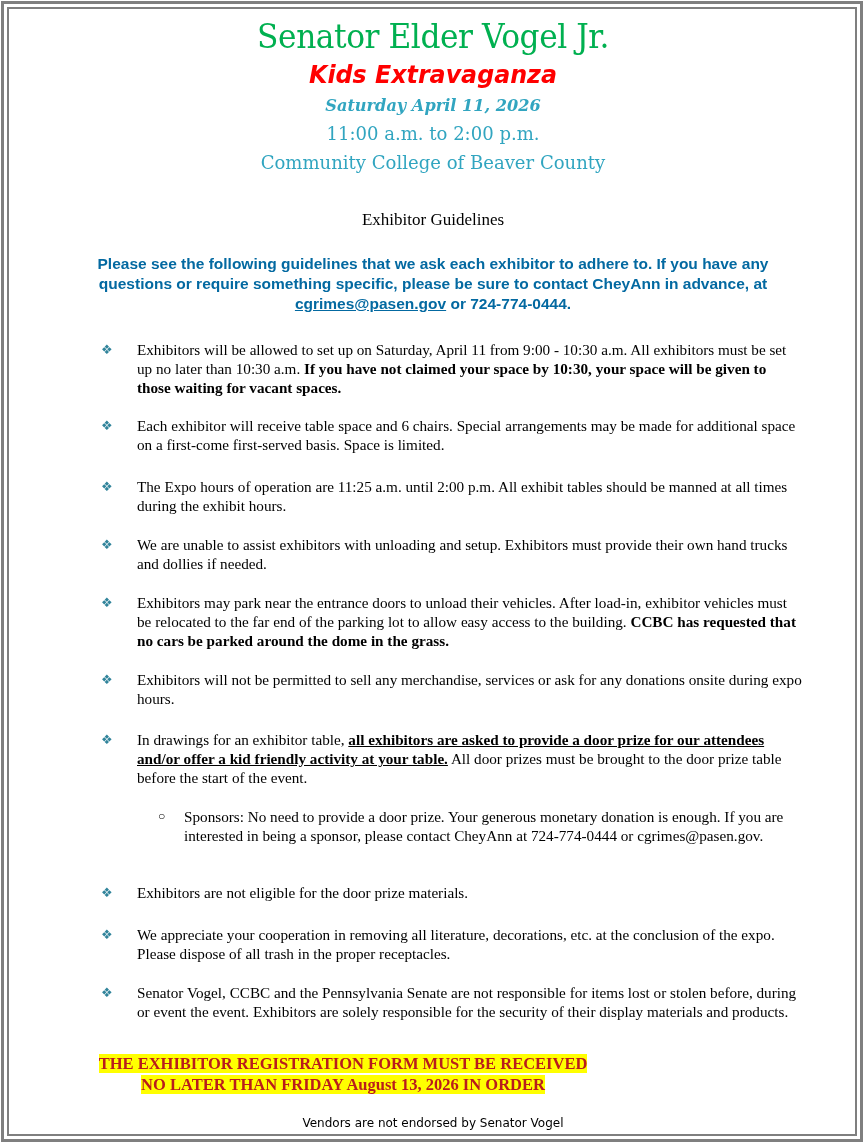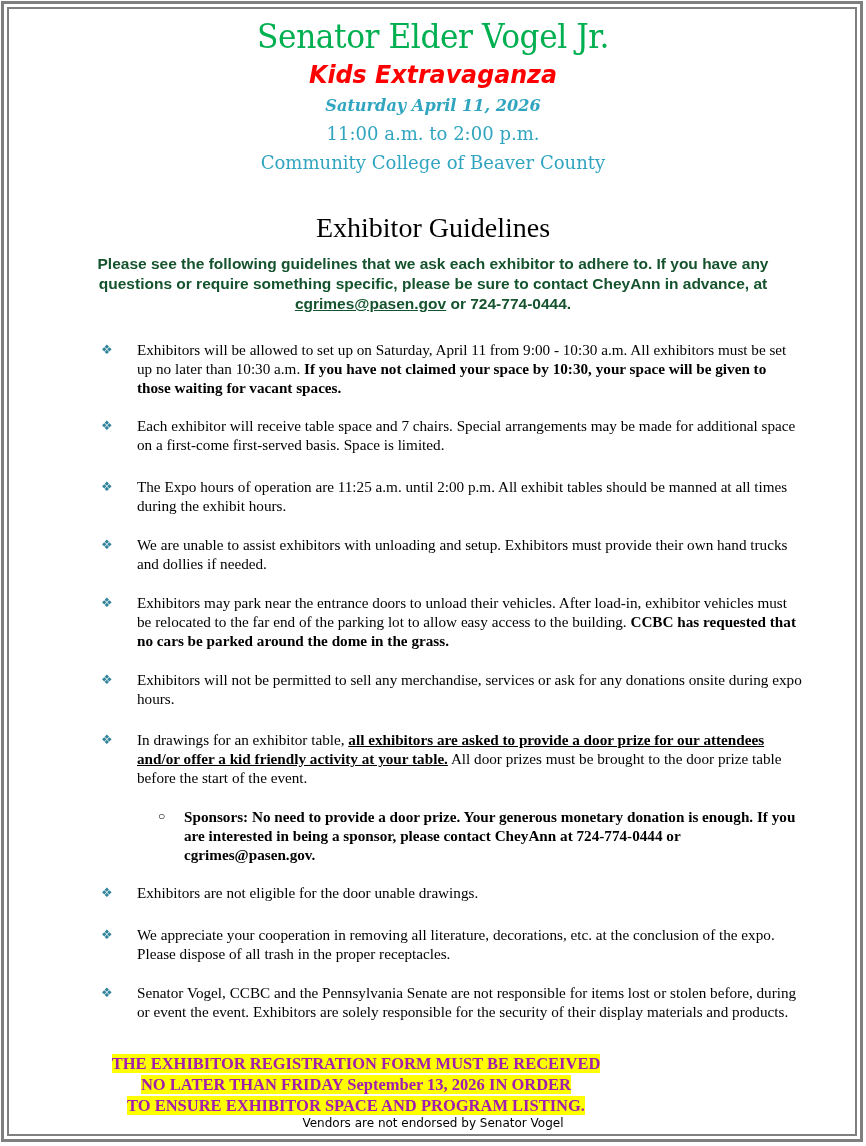--- a/index.html
+++ b/index.html
@@ -27,42 +27,42 @@
   }
   .time {
     top: 119px; font-family: "DejaVu Serif", serif; font-size: 19px; color: #31a5c0; line-height: 28px;
     transform: scaleX(0.95);
   }
   .venue {
     top: 148px; font-family: "DejaVu Serif", serif; font-size: 19px; color: #31a5c0; line-height: 28px;
     transform: scaleX(0.95);
   }
   .section-heading {
-    top: 214px; font-family: "Liberation Serif", serif; font-size: 28px; color: #000; line-height: 28px;
+    top: 206px; font-family: "Liberation Serif", serif; font-size: 17px; color: #000; line-height: 28px;
   }
   .intro {
     position: absolute; left: 70px; width: 726px; top: 254px; text-align: center;
-    font-family: "Liberation Sans", sans-serif; font-weight: bold; font-size: 15.5px; line-height: 20px; color: #14532d;
+    font-family: "Liberation Sans", sans-serif; font-weight: bold; font-size: 15.5px; line-height: 20px; color: #0369a1;
   }
   .intro u { text-decoration: underline; }
   .item {
     position: absolute; left: 101px; width: 700px;
     font-family: "Liberation Serif", serif; font-size: 15.2px; line-height: 19.2px; color: #000;
   }
   .item .bullet {
     position: absolute; left: 0; top: 0; color: #31849b; font-size: 13px; line-height: 19px;
   }
   .item .text { position: absolute; left: 36px; width: 665px; }
   .item.sub { left: 156px; width: 645px; }
   .item.sub .bullet { font-size: 12px; color: #000; left: 2px; }
-  .item.sub .text { left: 28px; width: 615px; font-weight: bold; }
+  .item.sub .text { left: 28px; width: 615px; }
   .ul { text-decoration: underline; font-weight: bold; }
   .notice {
-    position: absolute; left: 13px; width: 686px; top: 1053px; text-align: center;
-    font-family: "Liberation Serif", serif; font-weight: bold; font-size: 16.5px; line-height: 21px; color: #a21caf;
+    position: absolute; left: 0; width: 686px; top: 1053px; text-align: center;
+    font-family: "Liberation Serif", serif; font-weight: bold; font-size: 16.5px; line-height: 21px; color: #b91c1c;
   }
   .notice span { background: #ffff00; }
   .footer {
     position: absolute; left: 0; width: 866px; top: 1115px; text-align: center;
     font-family: "DejaVu Sans", sans-serif; font-size: 12px; line-height: 16px; color: #000000;
   }
 </style>
 </head>
 <body>
 
@@ -79,21 +79,21 @@
 
 <div class="intro"><span>Please see the following guidelines that we ask each exhibitor to adhere to. If you have any questions or require something specific, please be sure to contact CheyAnn in advance, at </span><u>cgrimes@pasen.gov</u><span> or 724-774-0444.</span></div>
 
 <div id="guidelines">
     <div class="item" style="top: 340px;">
       <span class="bullet">❖</span>
       <div class="text"><span>Exhibitors will be allowed to set up on Saturday, April 11 from 9:00 - 10:30 a.m.  All exhibitors must be set up no later than 10:30 a.m. </span><span style="font-weight: bold;">If you have not claimed your space by 10:30, your space will be given to those waiting for vacant spaces.</span></div>
     </div>
     <div class="item" style="top: 416px;">
       <span class="bullet">❖</span>
-      <div class="text"><span>Each exhibitor will receive table space and 7 chairs.  Special arrangements may be made for additional space on a first-come first-served basis.  Space is limited.</span></div>
+      <div class="text"><span>Each exhibitor will receive table space and 6 chairs.  Special arrangements may be made for additional space on a first-come first-served basis.  Space is limited.</span></div>
     </div>
     <div class="item" style="top: 477px;">
       <span class="bullet">❖</span>
       <div class="text"><span>The Expo hours of operation are 11:25 a.m. until 2:00 p.m.  All exhibit tables should be manned at all times during the exhibit hours.</span></div>
     </div>
     <div class="item" style="top: 535px;">
       <span class="bullet">❖</span>
       <div class="text"><span>We are unable to assist exhibitors with unloading and setup.  Exhibitors must provide their own hand trucks and dollies if needed.</span></div>
     </div>
     <div class="item" style="top: 593px;">
@@ -107,31 +107,30 @@
     <div class="item" style="top: 730px;">
       <span class="bullet">❖</span>
       <div class="text"><span>In drawings for an exhibitor table, </span><span class="ul">all exhibitors are asked to provide a door prize for our attendees and/or offer a kid friendly activity at your table.</span><span> All door prizes must be brought to the door prize table before the start of the event.</span></div>
     </div>
     <div class="item sub" style="top: 807px;">
       <span class="bullet">○</span>
       <div class="text"><span>Sponsors: No need to provide a door prize. Your generous monetary donation is enough. If you are interested in being a sponsor, please contact CheyAnn at 724-774-0444 or cgrimes@pasen.gov.</span></div>
     </div>
     <div class="item" style="top: 883px;">
       <span class="bullet">❖</span>
-      <div class="text"><span>Exhibitors are not eligible for the door unable drawings.</span></div>
+      <div class="text"><span>Exhibitors are not eligible for the door prize materials.</span></div>
     </div>
     <div class="item" style="top: 925px;">
       <span class="bullet">❖</span>
       <div class="text"><span>We appreciate your cooperation in removing all literature, decorations, etc. at the conclusion of the expo.  Please dispose of all trash in the proper receptacles.</span></div>
     </div>
     <div class="item" style="top: 983px;">
       <span class="bullet">❖</span>
       <div class="text"><span>Senator Vogel, CCBC and the Pennsylvania Senate are not responsible for items lost or stolen before, during or event the event.  Exhibitors are solely responsible for the security of their display materials and products.</span></div>
     </div>
   </div>
 
 <div class="notice">
   <div><span>THE EXHIBITOR REGISTRATION FORM MUST BE RECEIVED</span></div>
-  <div><span>NO LATER THAN FRIDAY September 13, 2026 IN ORDER</span></div>
-  <div><span>TO ENSURE EXHIBITOR SPACE AND PROGRAM LISTING.</span></div>
+  <div><span>NO LATER THAN FRIDAY August 13, 2026 IN ORDER</span></div>
 </div>
 
 <div class="footer">Vendors are not endorsed by Senator Vogel</div>
 
 </body></html>

